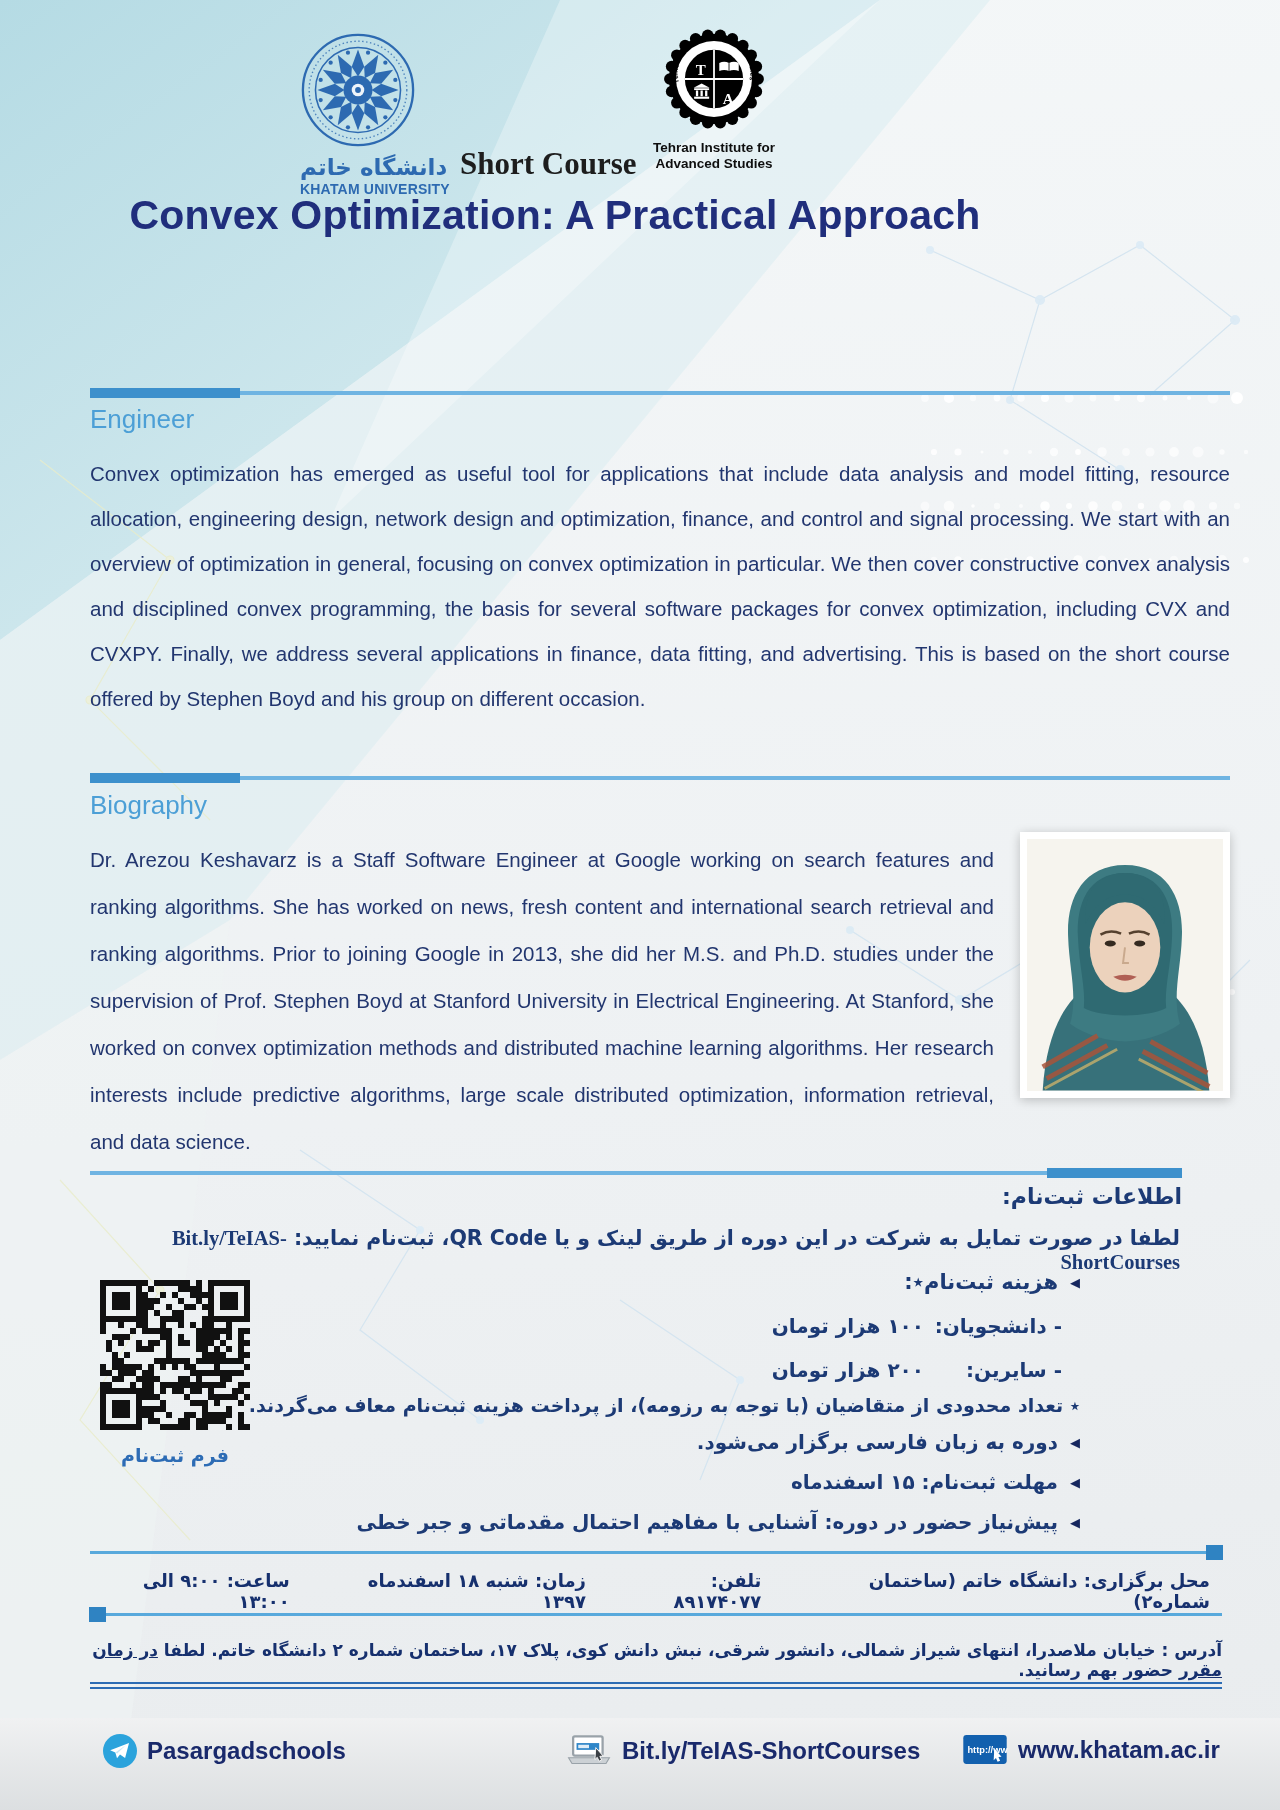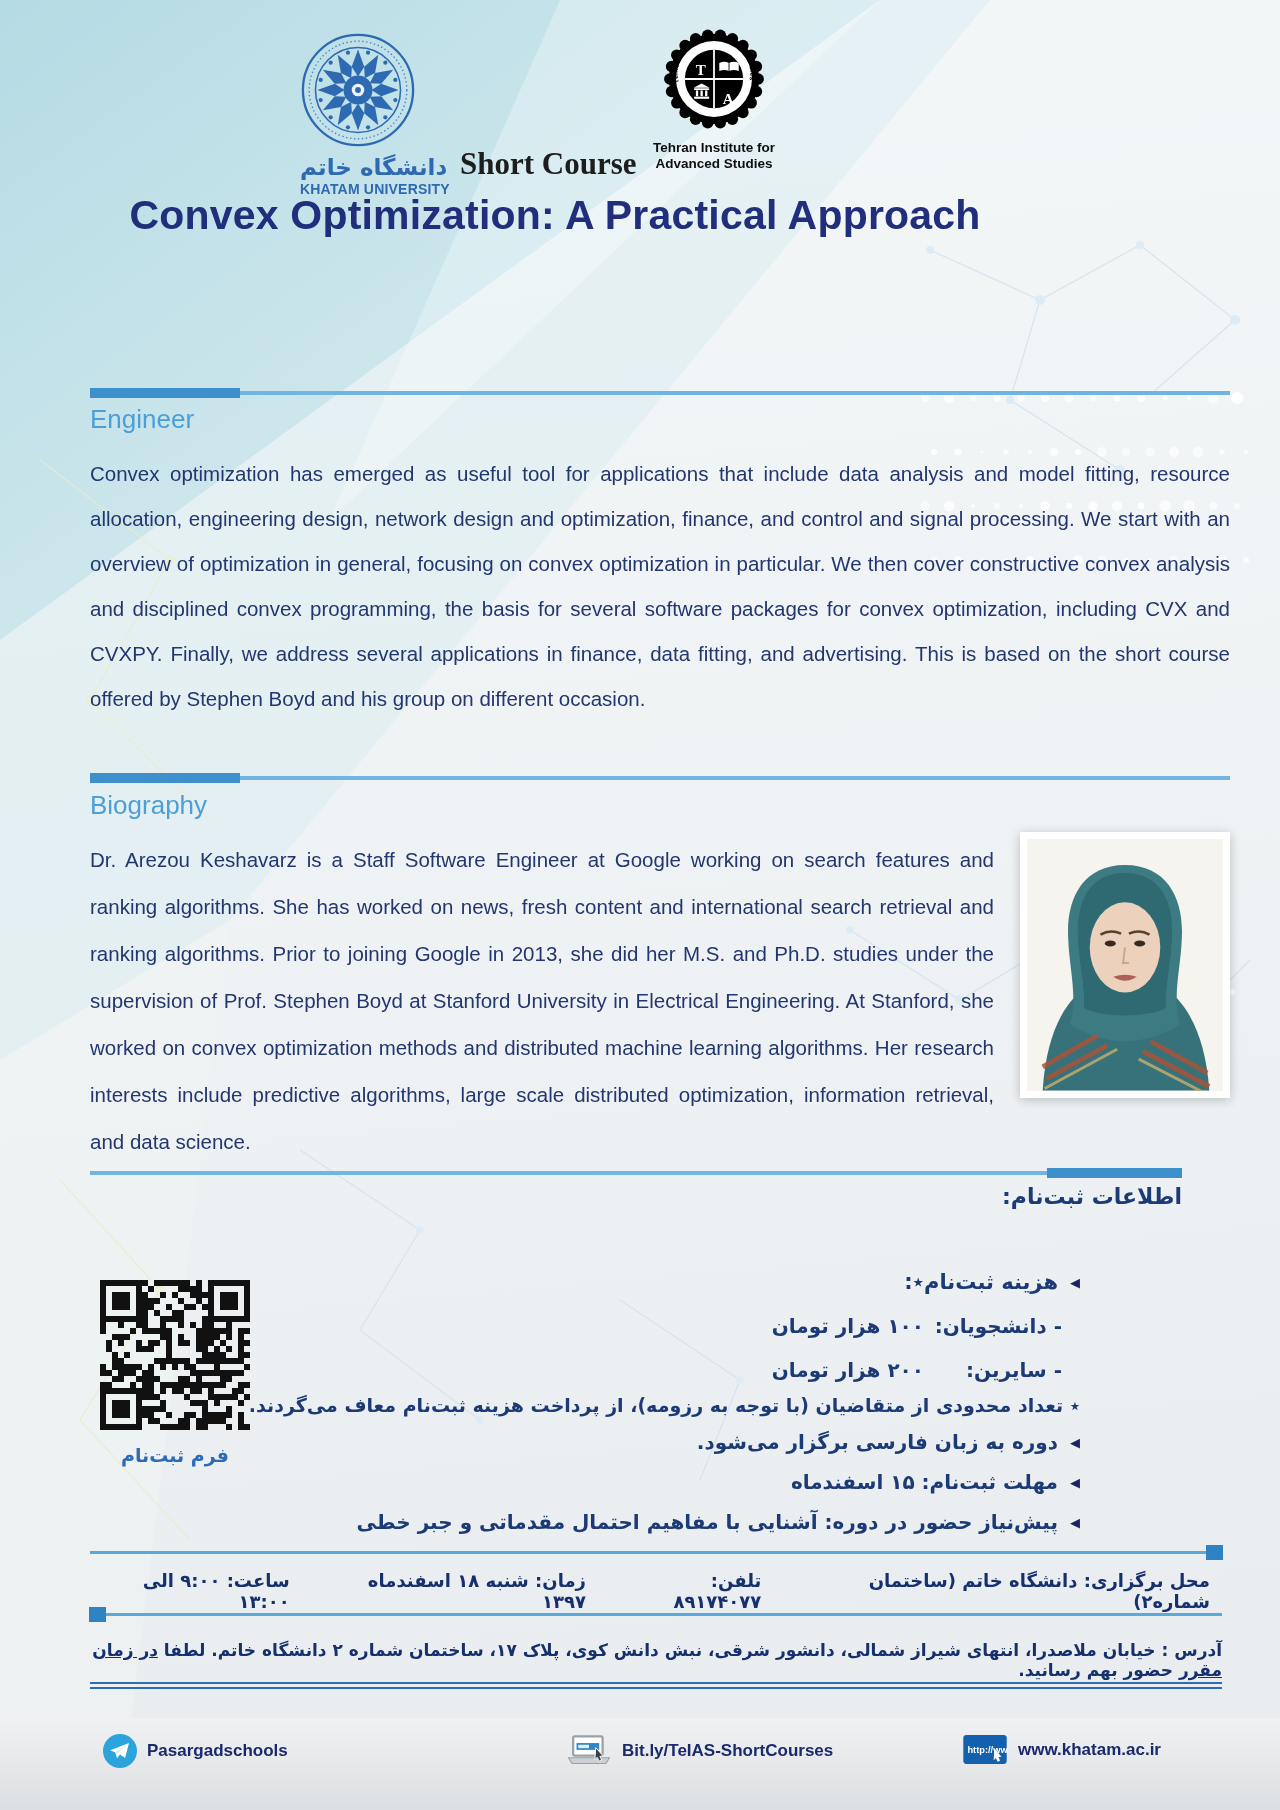--- a/index.html
+++ b/index.html
@@ -60,21 +60,21 @@
   .info-row{position:absolute;left:90px;width:1132px;top:1570px;display:flex;direction:rtl;gap:34px;
     padding-right:12px;box-sizing:border-box;font-size:18px;font-weight:bold;color:#16306e;}
   .address{position:absolute;left:60px;right:58px;top:1640px;text-align:right;font-size:17px;font-weight:bold;color:#16306e;}
   .address .u{text-decoration:underline;}
   .dblline{position:absolute;left:90px;width:1132px;top:1682px;height:3px;border-top:2px solid #2c6cb4;border-bottom:2px solid #2c6cb4;}
 
   
   .footer{position:absolute;left:0;top:1718px;width:1280px;height:92px;
     background:linear-gradient(#f0f1f2,#dcdfe1);}
   .fgroup{position:absolute;display:flex;align-items:center;gap:10px;top:16px;}
-  .fgroup .ftext{font-size:17px;font-weight:bold;color:#19296b;}
+  .fgroup .ftext{font-size:24px;font-weight:bold;color:#19296b;}
   .fg-telegram{left:103px;}
   .fg-link{left:566px;}
   .fg-www{left:962px;}
 </style>
 </head>
 <body>
 
 <div class="poster">
 
   <svg class="bg" width="1280" height="1810" viewBox="0 0 1280 1810">
@@ -335,20 +335,23 @@
         </svg>
       </div>
       <span>Dr. Arezou Keshavarz is a Staff Software Engineer at Google working on search features and ranking algorithms. She has worked on news, fresh content and international search retrieval and ranking algorithms. Prior to joining Google in 2013, she did her M.S. and Ph.D. studies under the supervision of Prof. Stephen Boyd at Stanford University in Electrical Engineering. At Stanford, she worked on convex optimization methods and distributed machine learning algorithms. Her research interests include predictive algorithms, large scale distributed optimization, information retrieval, and data science.</span>
     </div>
 
     <div class="divider rtl" style="left:90px;top:1168px;width:1092px;">
       <div class="thin"></div>
         <div class="thick" style="width:135px;"></div>
     </div>
     <div class="r-heading fa">اطلاعات ثبت‌نام:</div>
+    <div class="r-intro fa">
+      <span>لطفا در صورت تمایل به شرکت در این دوره از طریق لینک و یا QR Code، ثبت‌نام نمایید: </span><span class="serif-link">Bit.ly/TeIAS-ShortCourses</span>
+    </div>
 
     <div class="r-line fa" style="right:200px;top:1270px;font-size:21px;text-align:right;">
       <span class="mk">◀</span><span>هزینه ثبت‌نام٭:</span>
     </div>
     <div class="fee-row fa" style="top:1314px;">
       <span class="lbl">- دانشجویان:</span>
       <span>۱۰۰ هزار تومان</span>
     </div>
     <div class="fee-row fa" style="top:1358px;">
       <span class="lbl">- سایرین:</span>

